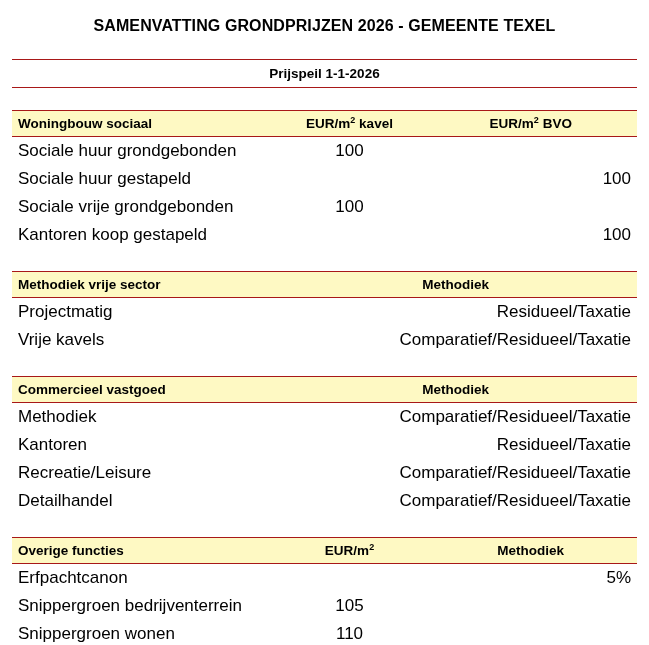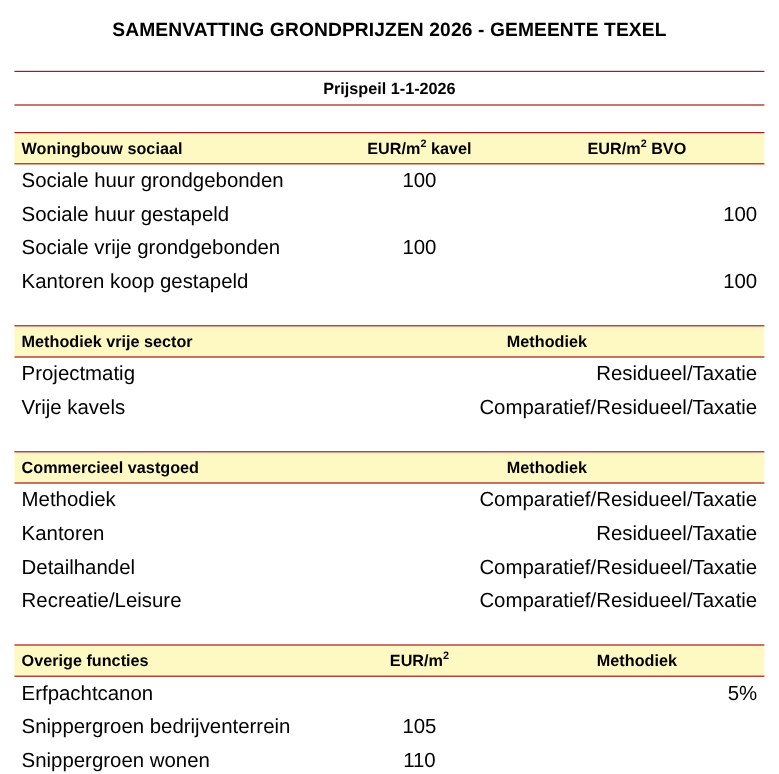--- a/index.html
+++ b/index.html
@@ -170,25 +170,25 @@
     </tr>
     <tr>
       <td>Methodiek</td>
       <td class="right">Comparatief/Residueel/Taxatie</td>
     </tr>
     <tr>
       <td>Kantoren</td>
       <td class="right">Residueel/Taxatie</td>
     </tr>
     <tr>
+      <td>Recreatie/Leisure</td>
+      <td class="right">Comparatief/Residueel/Taxatie</td>
+    </tr>
+    <tr>
       <td>Detailhandel</td>
-      <td class="right">Comparatief/Residueel/Taxatie</td>
-    </tr>
-    <tr>
-      <td>Recreatie/Leisure</td>
       <td class="right">Comparatief/Residueel/Taxatie</td>
     </tr>
   </tbody>
     </table>
 
   <div class="block-gap"></div>
 
   <table class="block">
     <colgroup>
         <col style="width:42%">

